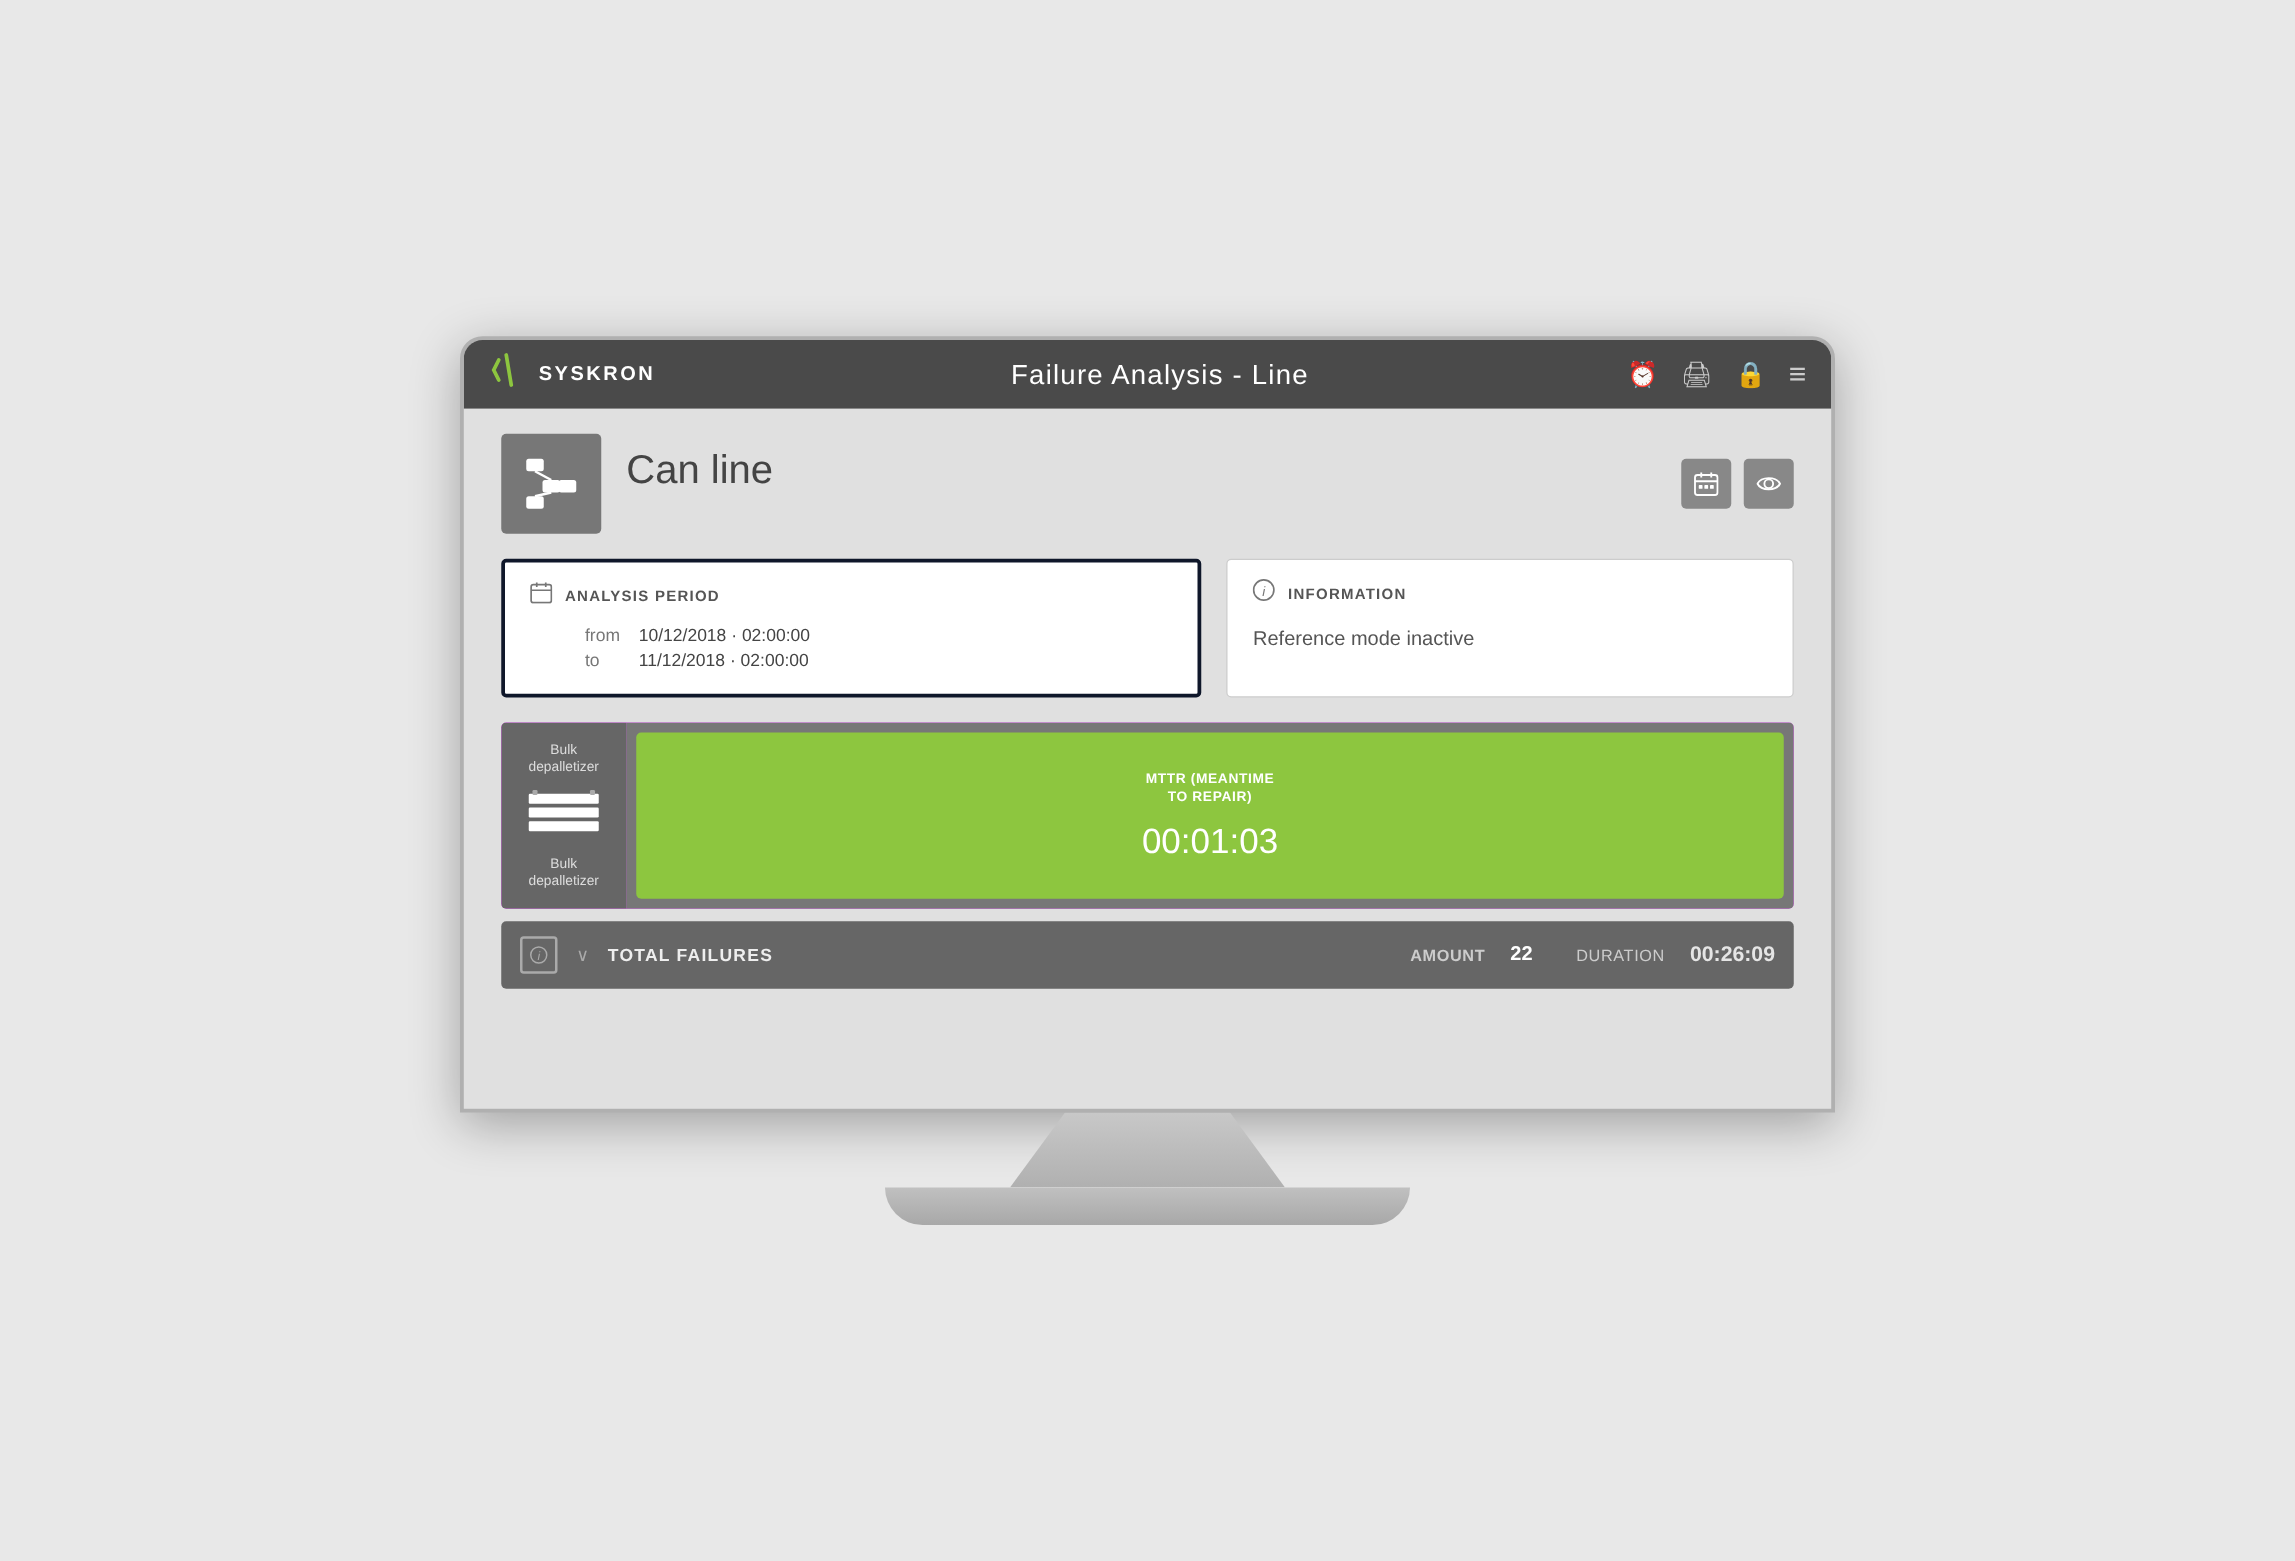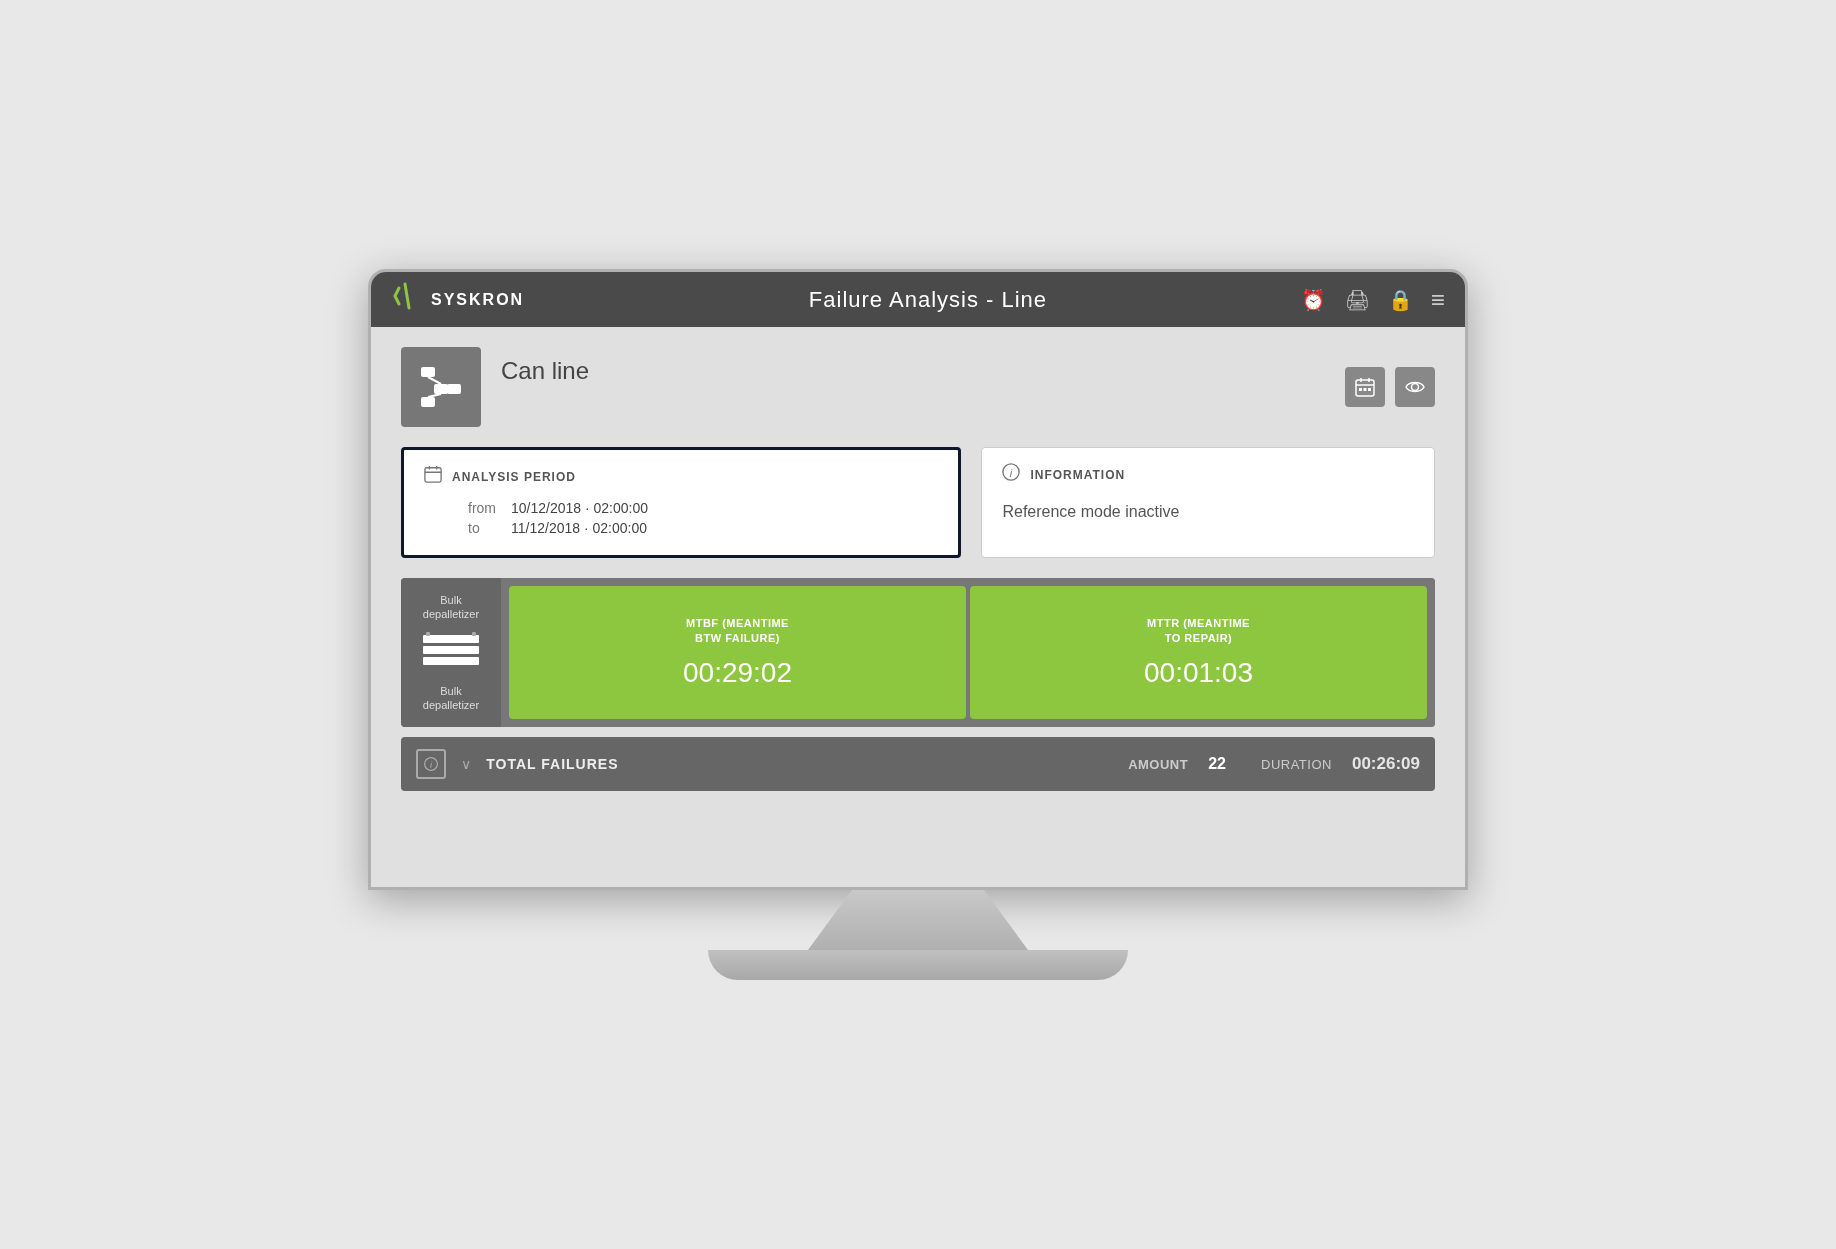--- a/index.html
+++ b/index.html
@@ -120,21 +120,21 @@
       margin-right: 20px;
       flex-shrink: 0;
     }
 
     .line-icon-svg {
       width: 50px;
       height: 50px;
     }
 
     .line-name {
-      font-size: 24px;
+      font-size: 32px;
       color: #444;
       font-weight: 400;
       padding-top: 10px;
     }
 
     .top-right-icons {
       position: absolute;
       right: 0;
       top: 50%;
       transform: translateY(-50%);
@@ -474,24 +474,20 @@
               <rect x="51" y="2" width="4" height="4" rx="1" fill="#aaa"></rect>
             </svg>
           </div>
           <span class="device-label">Bulk<br>depalletizer</span>
         </div>
 
         <div class="metrics-cards">
 
 
 
-          <div class="metric-card green">
-            <div class="metric-card-title">MTBF (MEANTIME<br>BTW FAILURE)</div>
-            <div class="metric-card-value">00:29:02</div>
-          </div>
 
           <div class="metric-card green">
             <div class="metric-card-title">MTTR (MEANTIME<br>TO REPAIR)</div>
             <div class="metric-card-value">00:01:03</div>
           </div>
         </div>
       </div>
 
       <div class="failures-bar">
         <div class="failures-info-icon">

